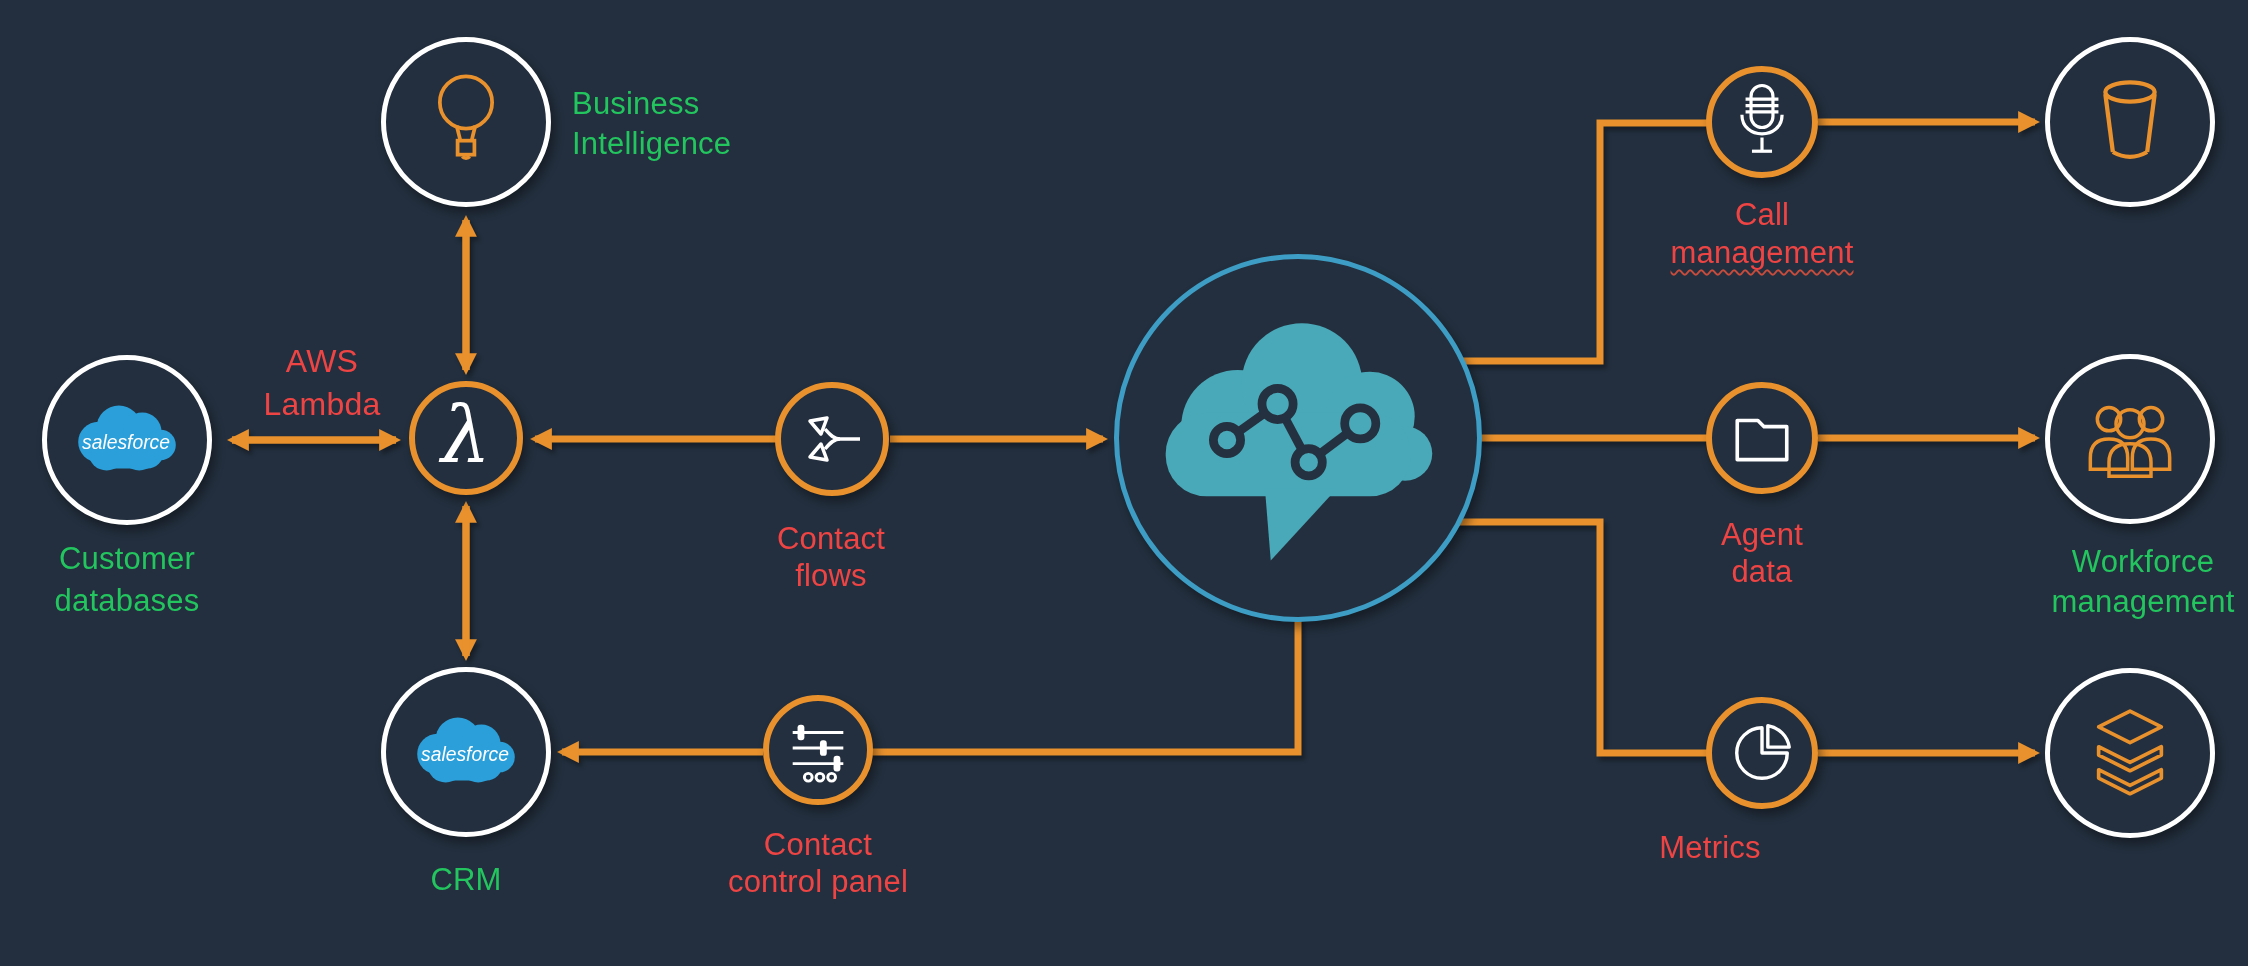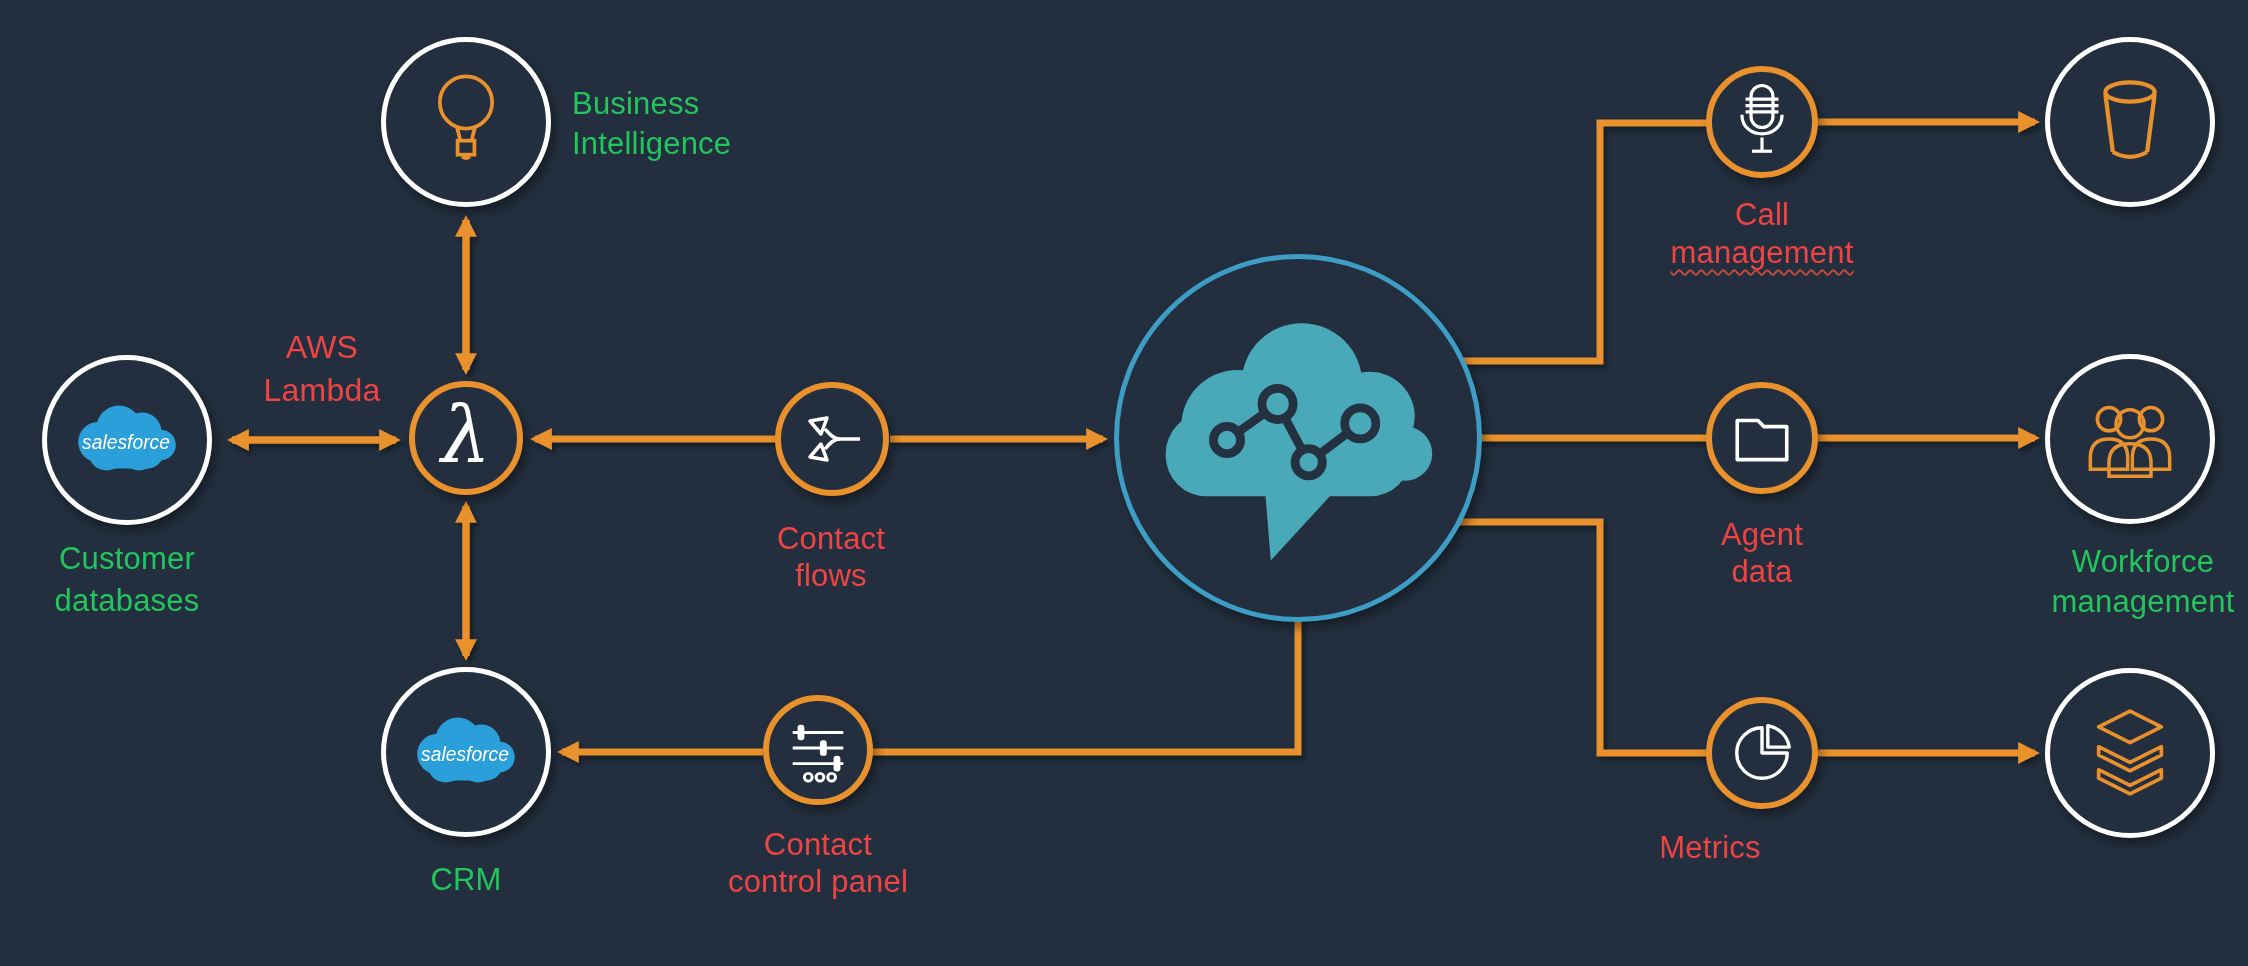--- a/index.html
+++ b/index.html
@@ -240,21 +240,21 @@
   <div class="label label-white label-left" style="left:572px;top:84px;line-height:40px;">
     <div>Business</div>
     <div>Intelligence</div>
   </div>
 
   <div class="label label-white" style="left:127px;top:538px;line-height:42px;">
     <div>Customer</div>
     <div>databases</div>
   </div>
 
-  <div class="label label-orange" style="left:322px;top:326px;line-height:43px;font-size:32px;">
+  <div class="label label-orange" style="left:322px;top:340px;line-height:43px;font-size:32px;">
     <div>AWS</div>
     <div>Lambda</div>
   </div>
 
   <div class="label label-white" style="left:466px;top:862px;">
     <div>CRM</div>
   </div>
 
   <div class="label label-orange" style="left:831px;top:520px;line-height:37px;">
     <div>Contact</div>

